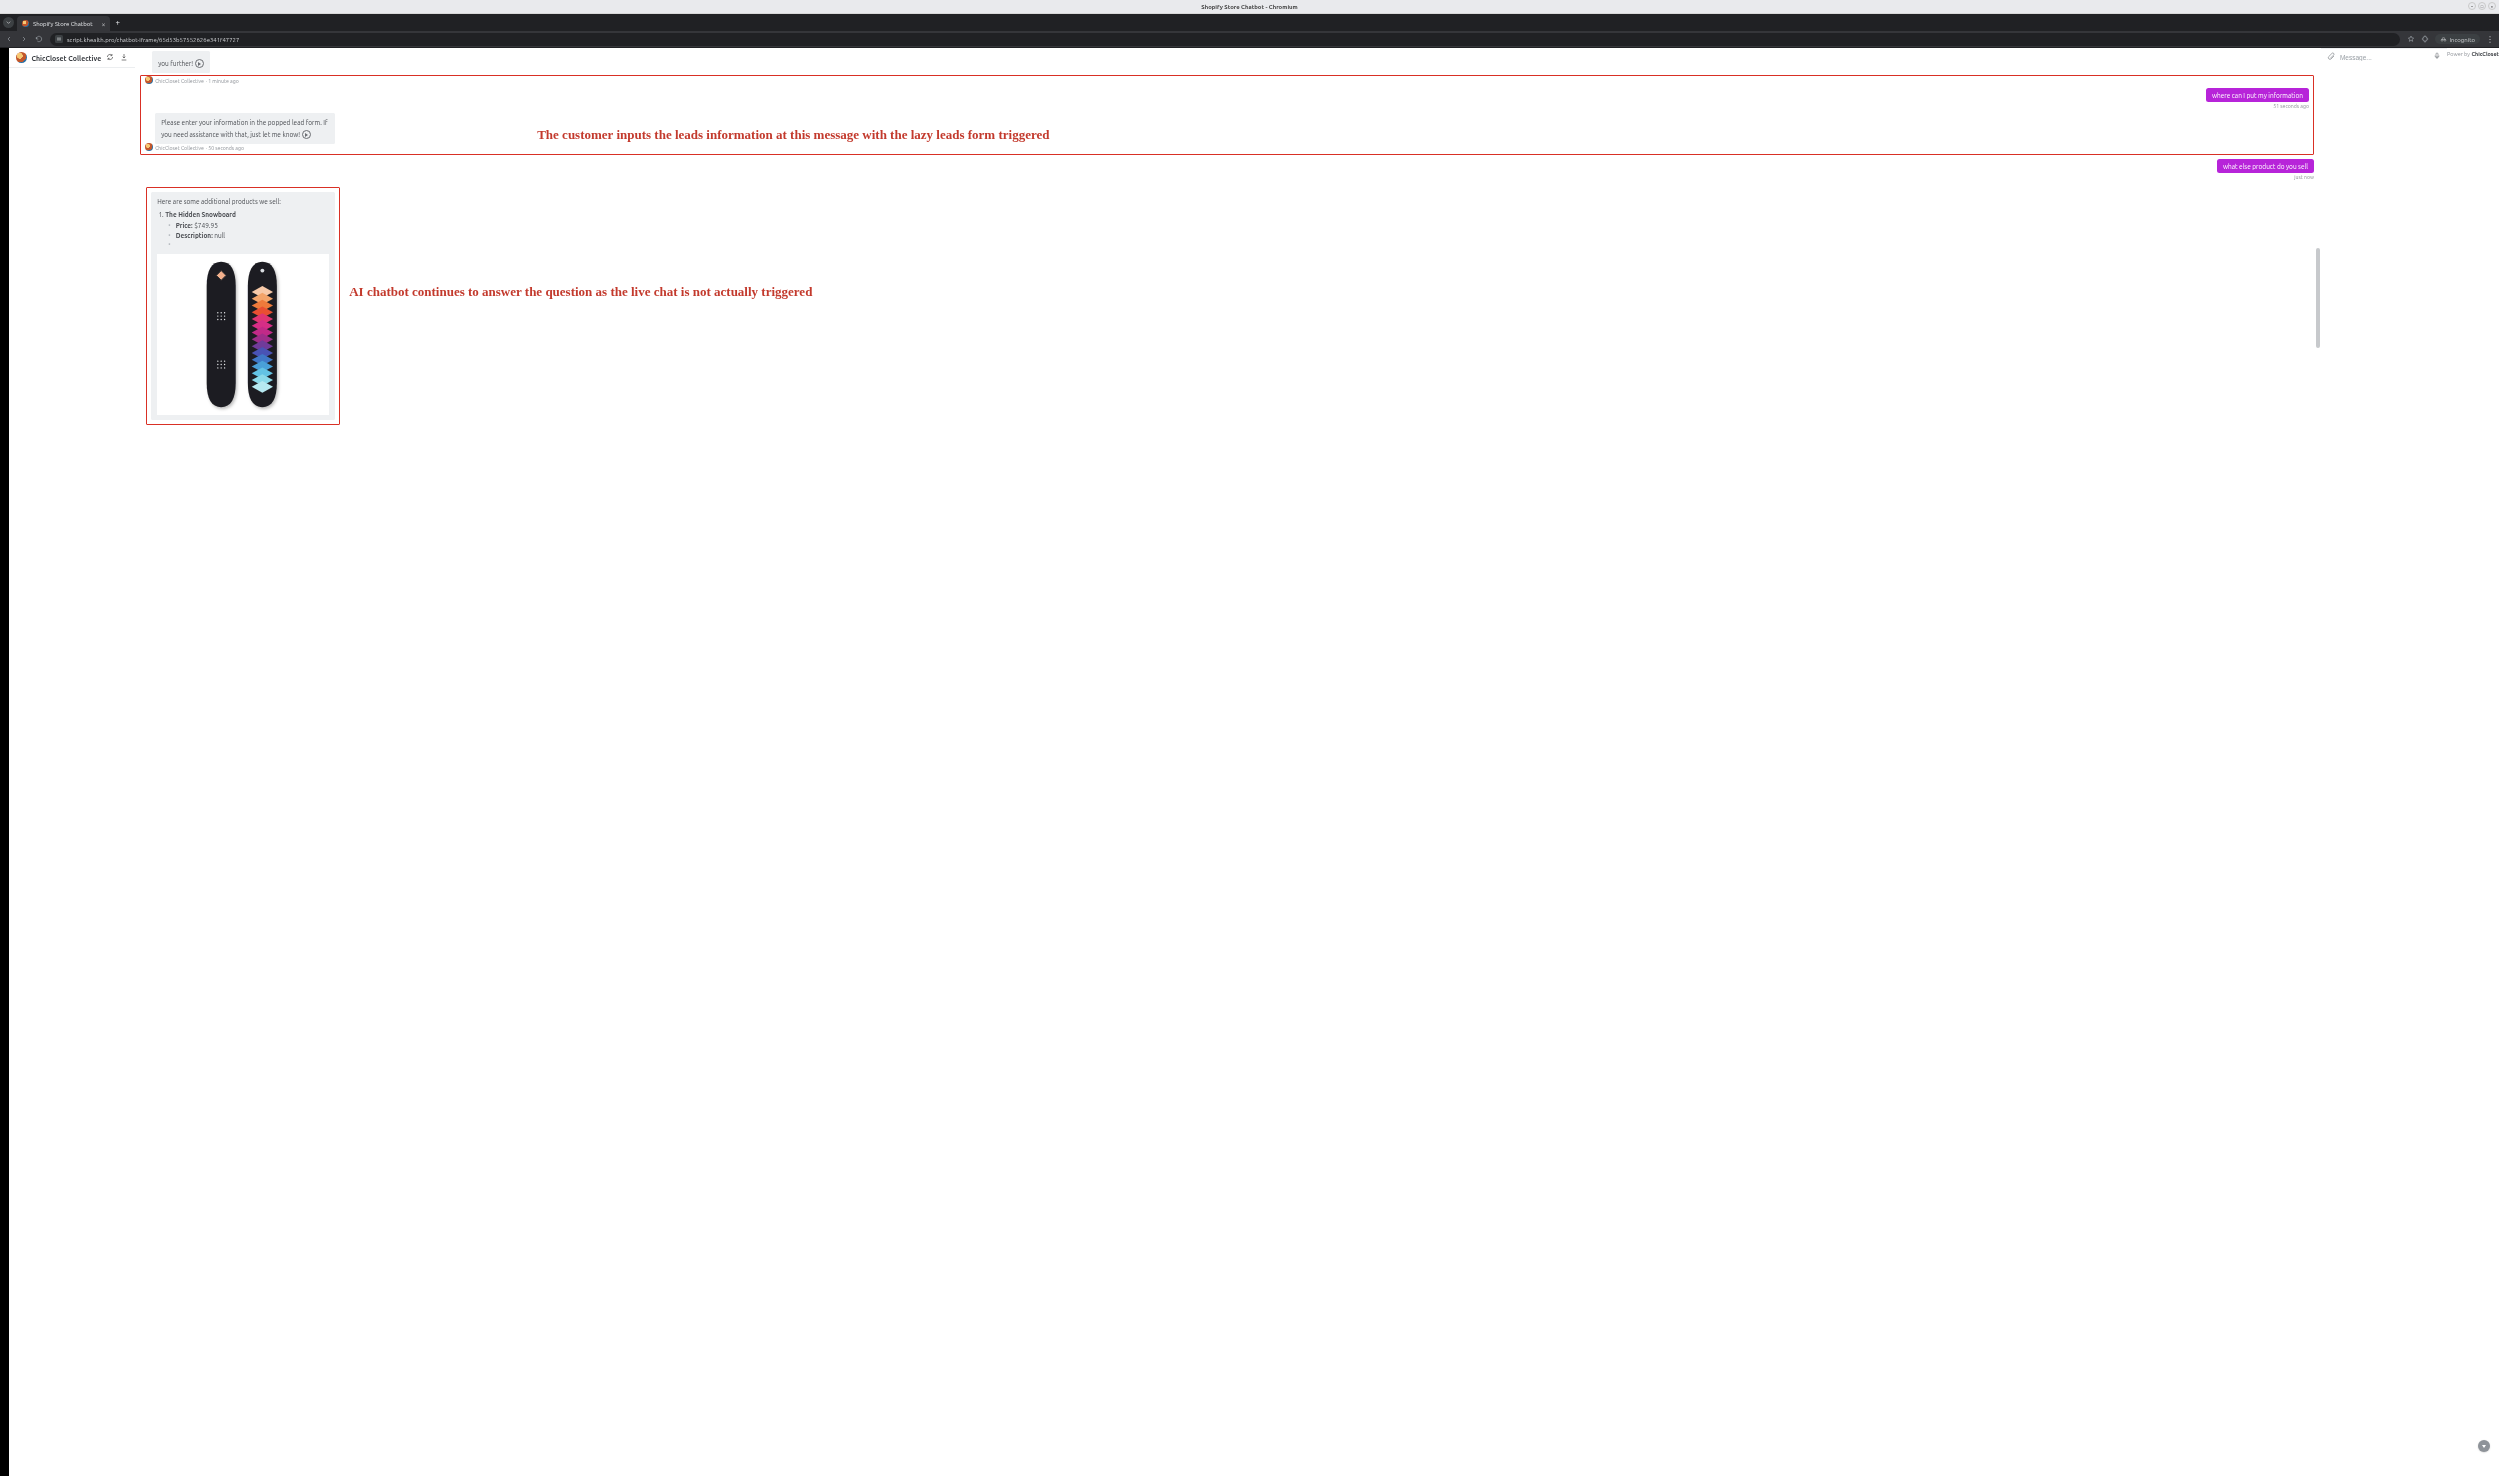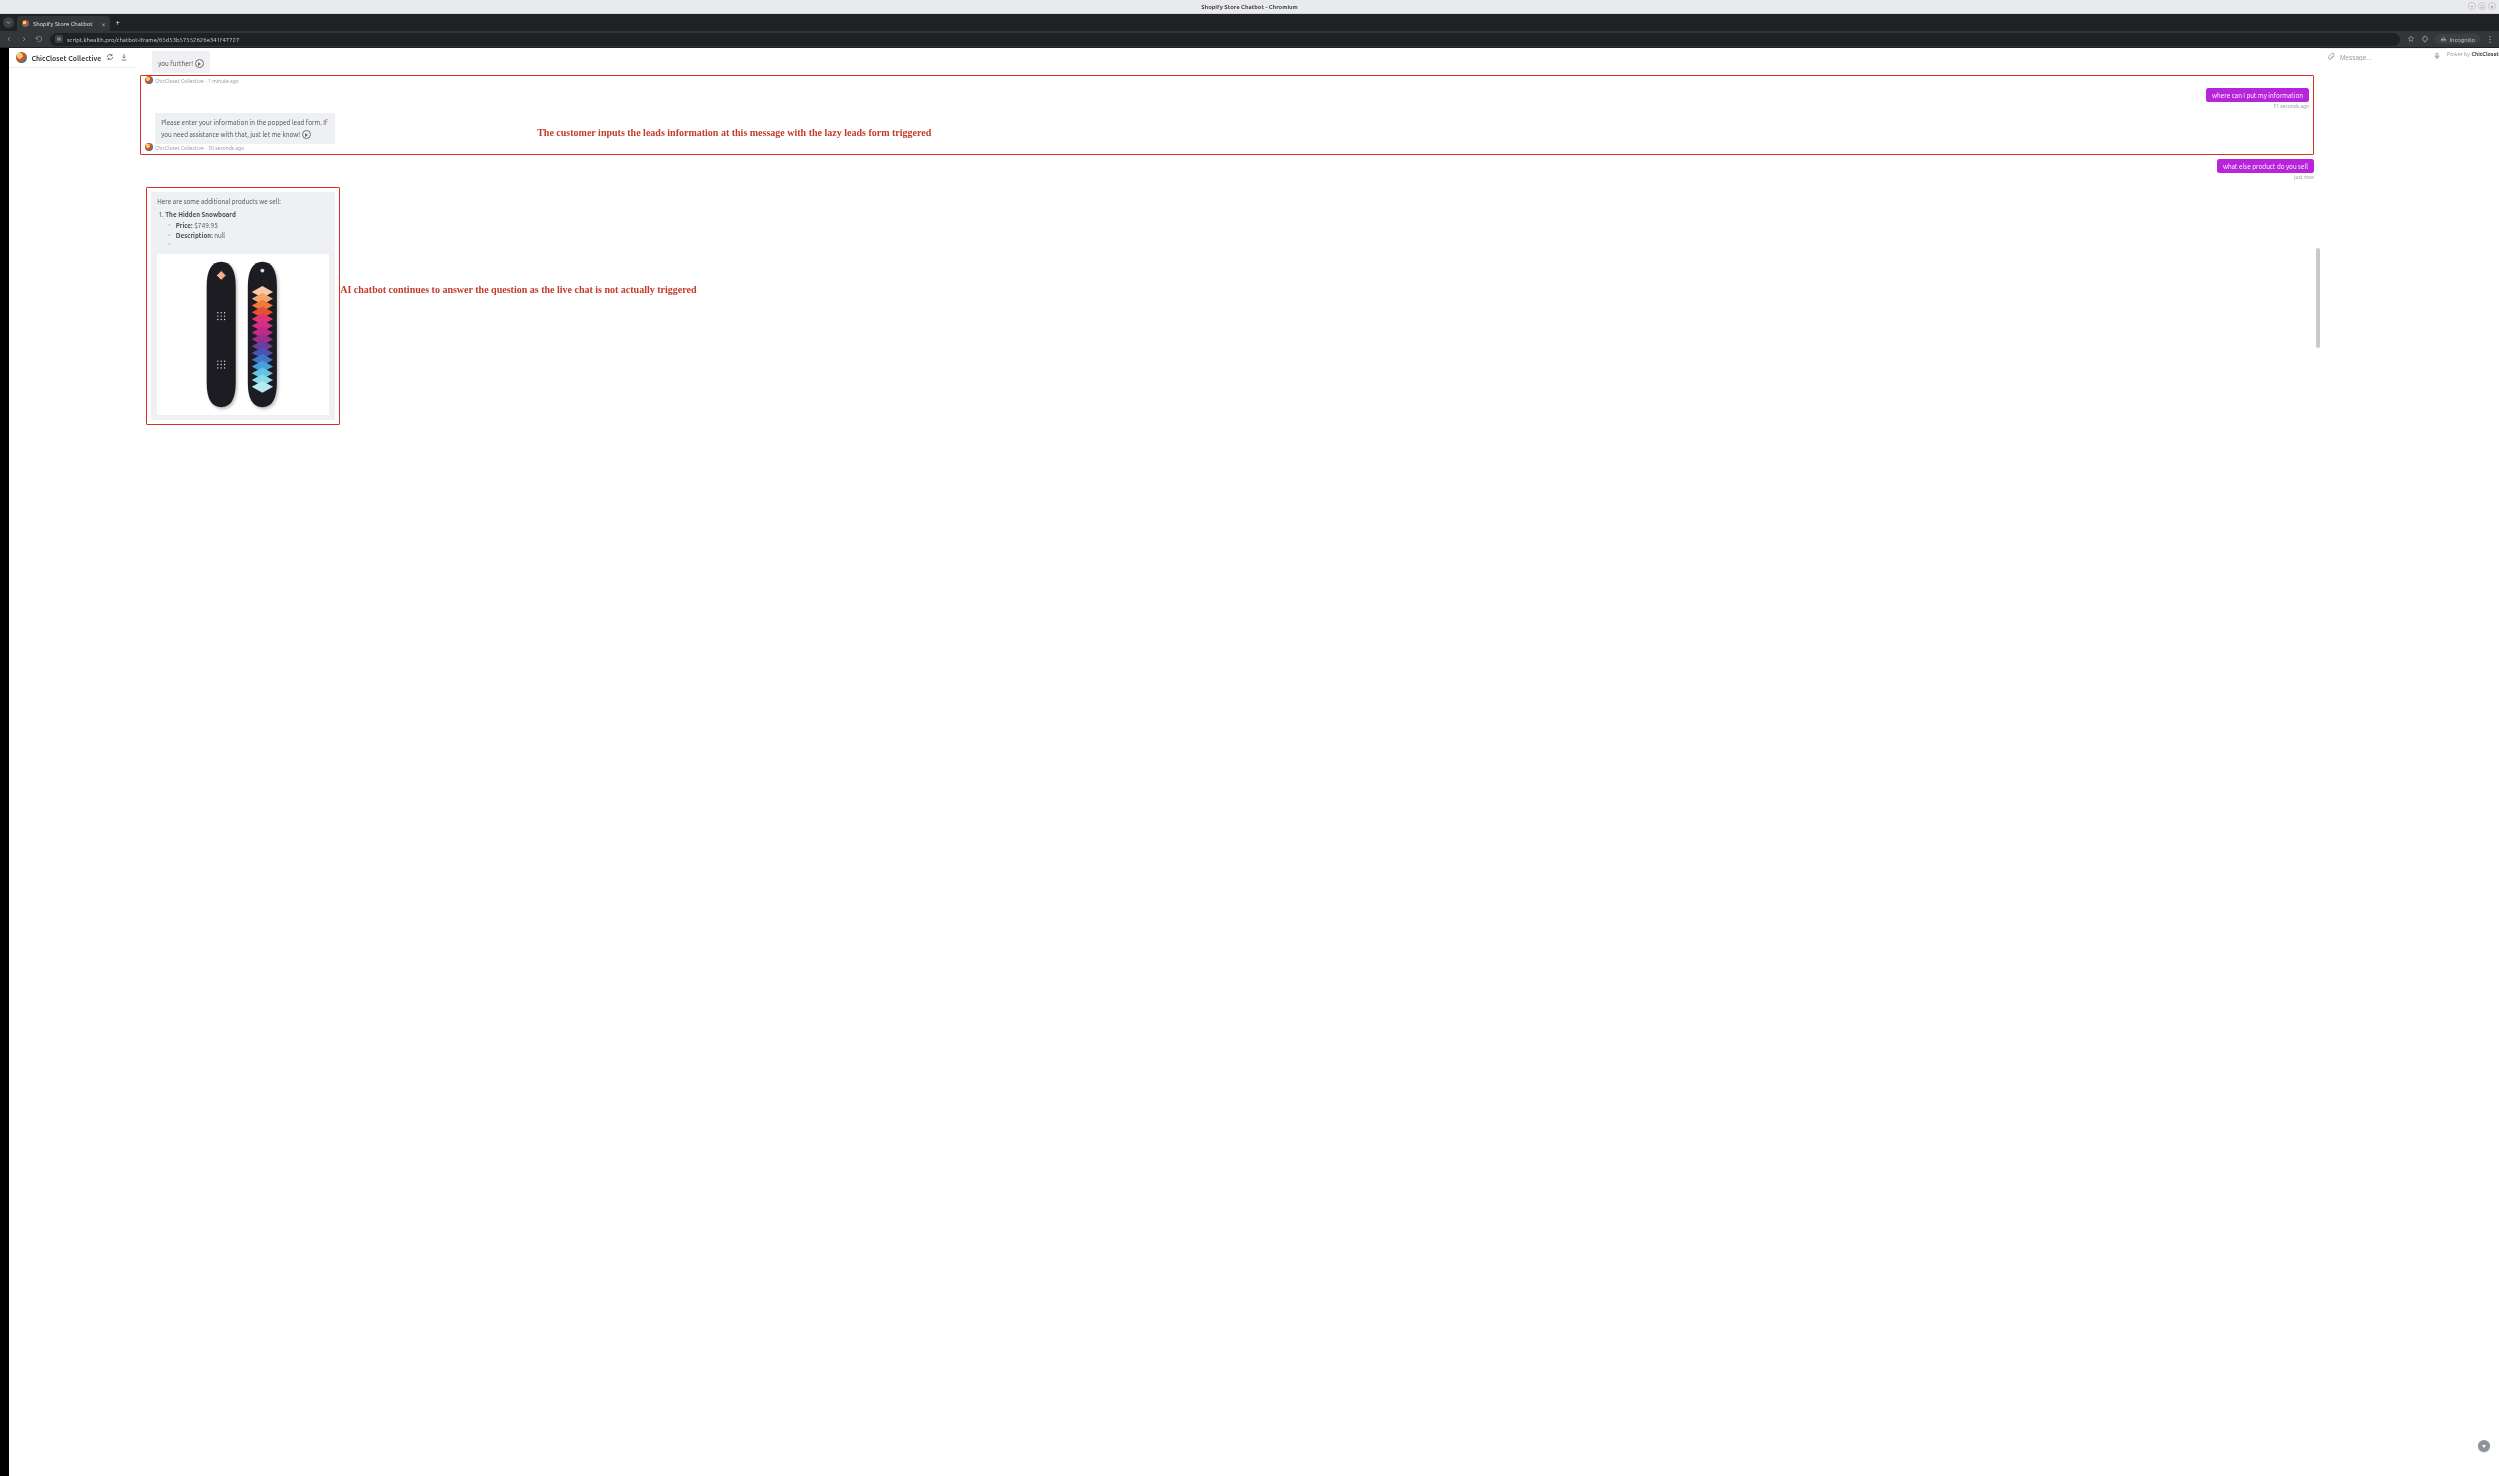--- a/index.html
+++ b/index.html
@@ -141,21 +141,21 @@
   .annot-box-1 {
     border: 1px solid #d93025; border-radius: 1px;
     position: relative; margin: 1px 0 3px -2px; padding: 1px 4px 1px 4px;
   }
   .annot-box-2 {
     border: 1px solid #d93025; border-radius: 1px;
     position: relative; margin: 3px 0 3px 4px; padding: 4px; width: 194px;
   }
   .annot-text {
     color: #c33a2d; font-family: "Comic Sans MS", "Marker Felt", cursive;
-    font-size: 10px; font-weight: 700; white-space: nowrap;
+    font-size: 13px; font-weight: 700; white-space: nowrap;
   }
   .annot-pos-1 { margin-left: 196px; margin-top: 14px; }
   .flex-inner { display:flex; align-items:flex-start; }
 
   
   .prod-intro { margin-bottom: 3px; }
   .prod-list { list-style: decimal; padding-left: 8px; font-size: 6.5px; color: #4a4d52; }
   .prod-list li > b { font-weight: 700; }
   .sub-list { list-style: none; padding-left: 3px; margin-top: 2px; }
   .sub-list li::before { content: "•"; color: #b8bcc2; display: inline-block; width: 6px; }
@@ -190,21 +190,21 @@
     flex: 1; border: none; outline: none; font-size: 6.5px; color: #555;
     background: transparent;
   }
   .composer input::placeholder { color: #9aa0a6; }
 
   
   .footer { height: 11px; display: flex; align-items: center; justify-content: center; font-size: 5.5px; color: #8d9197; }
   .footer b { color: #3a3d42; font-weight: 600; margin-left: 1.5px; }
 
   
-  .row2 { display: flex; align-items: flex-start; }
+  .row2 { display: flex; align-items: flex-start; gap: 9px; }
 </style>
 </head>
 <body>
 
 <div class="wm-titlebar">
   <span>Shopify Store Chatbot - Chromium</span>
   <div class="wm-controls">
     <div class="wm-btn">–</div>
     <div class="wm-btn">□</div>
     <div class="wm-btn">×</div>

